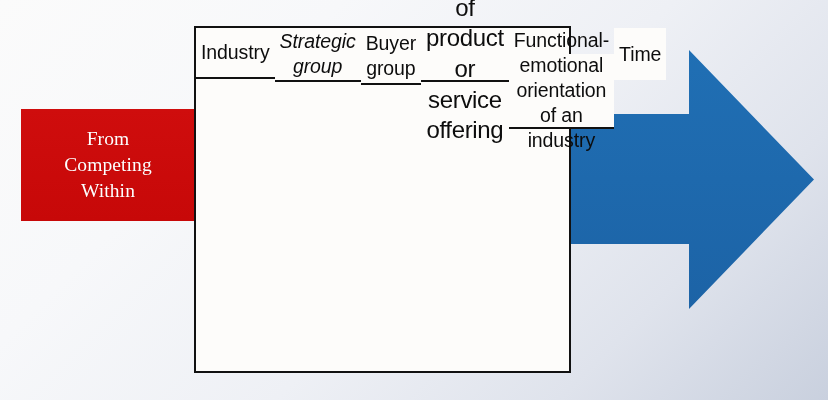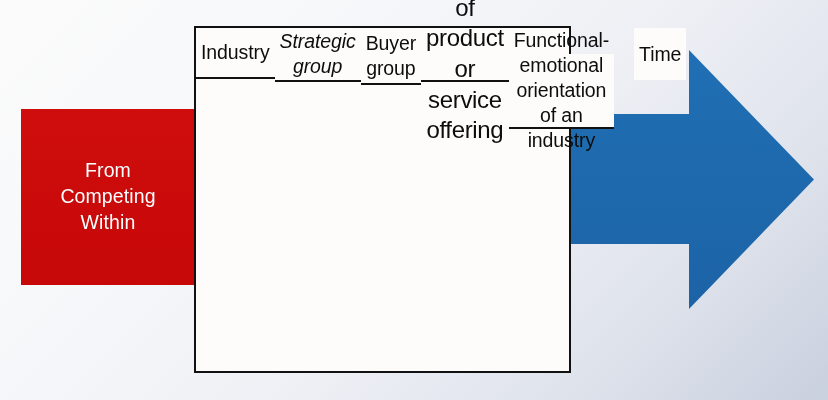--- a/index.html
+++ b/index.html
@@ -26,28 +26,29 @@
                 #c9d0de 100%);
     overflow: hidden;
   }
 
   
   #red-box {
     position: absolute;
     left: 21px;
     top: 109px;
     width: 174px;
-    height: 176px;
+    height: 112px;
     background: #cc0a0a;
     background: linear-gradient(180deg, #cf0d0d 0%, #c70808 100%);
     box-sizing: border-box;
     display: flex;
     align-items: center;
     justify-content: center;
     z-index: 3;
+    font-family: Liberation Serif, serif;
   }
   #red-box .rb-label {
     color: #ffffff;
     font-size: 19.5px;
     line-height: 1.33;
     text-align: center;
     letter-spacing: 0.1px;
     white-space: pre-line;
     text-shadow: 0 0 1px rgba(0,0,0,.12);
   }
@@ -99,21 +100,20 @@
     background: #fdfcfa;
     border-bottom: 2px solid #111111;
     box-sizing: border-box;
     display: flex;
     align-items: center;
     justify-content: center;
     padding: 0 5px;
   }
   .table-row:last-child {
     border-bottom: none;
-    margin-left: 20px;
   }
   .table-row .cell-text {
     color: #0d0d0d;
     font-size: 19.5px;
     line-height: 1.28;
     text-align: center;
     white-space: pre-line;
     letter-spacing: -0.1px;
   }
   .table-row.r-scope .cell-text { font-size: 24px; letter-spacing: -0.35px; }

